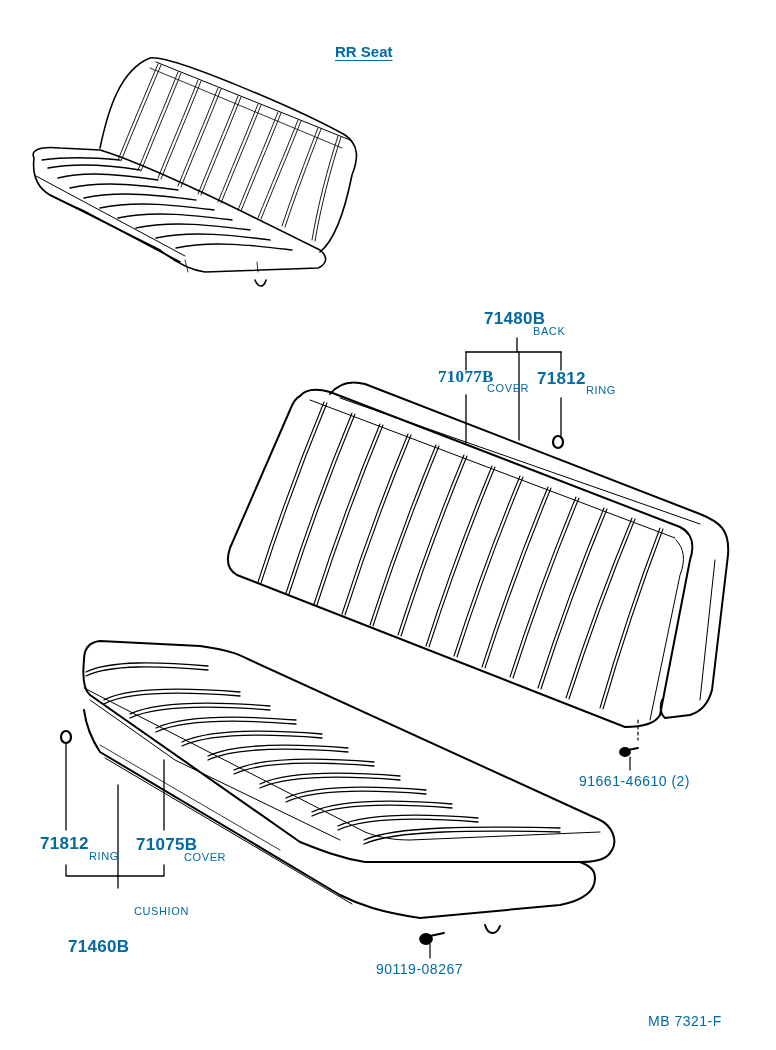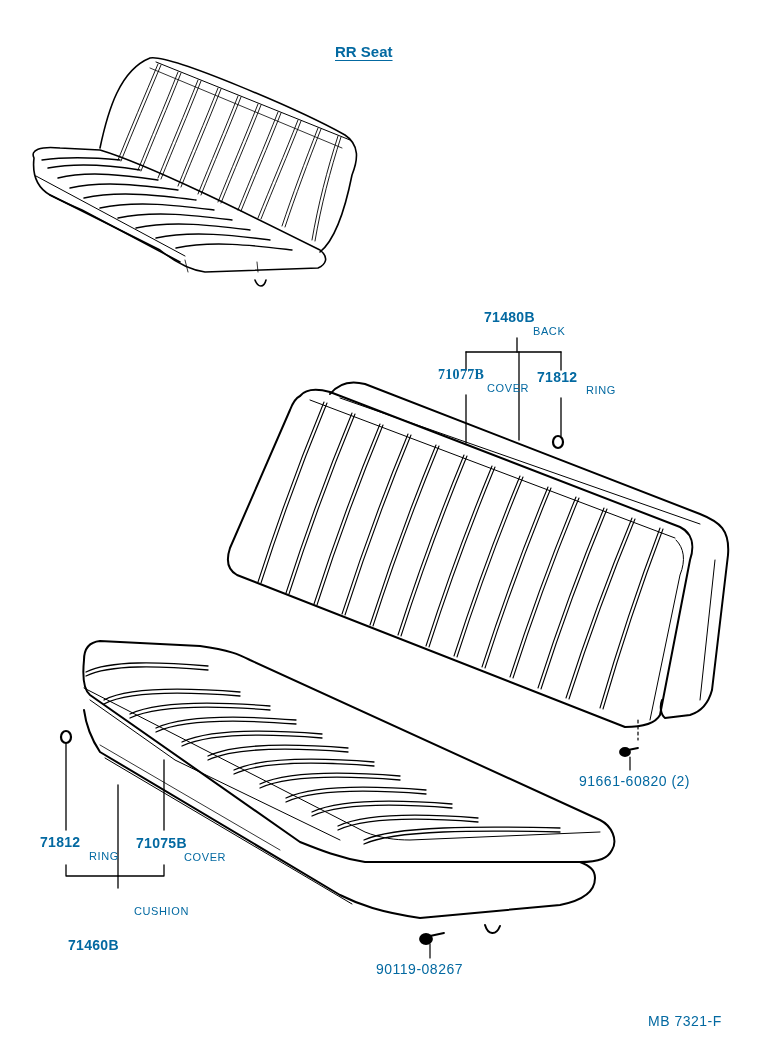--- a/index.html
+++ b/index.html
@@ -1,20 +1,20 @@
 <!DOCTYPE html>
 <html><head>
 <meta charset="utf-8">
 <style>
   html, body { margin:0; padding:0; background:#ffffff; }
   body { width:776px; height:1050px; position:relative; overflow:hidden;
          font-family:"Liberation Sans", sans-serif; color:#000; }
   svg.art { position:absolute; left:0; top:0; }
   .lbl { position:absolute; font-family:"Liberation Sans", sans-serif; color:#0369a1; line-height:1; white-space:nowrap; }
-  .pn { font-size:14px; font-weight:bold; letter-spacing:0.3px; }
+  .pn { font-size:17px; font-weight:bold; letter-spacing:0.3px; }
   .nm { font-size:11px; font-weight:normal; letter-spacing:0.6px;margin-left:48px; }
   .title { font-size:15px; font-weight:bold; text-decoration:underline; text-underline-offset:3px; }
   .plain { font-size:14px; letter-spacing:0.5px; }
 </style>
 </head>
 <body>
 
 <svg class="art" width="776" height="1050" viewBox="0 0 776 1050" fill="none" stroke="#000" stroke-linecap="round" stroke-linejoin="round">
 
   <g stroke-width="1.6">
@@ -183,21 +183,21 @@
 <div class="lbl pn" style="left:484px;top:310px;">71480B</div>
 <div class="lbl nm" style="left:485px;top:326px;">BACK</div>
 
 <div class="lbl pn" style="left:438px;top:368px;font-family:Liberation Serif, serif;">71077B</div>
 <div class="lbl nm" style="left:439px;top:383px;">COVER</div>
 
 <div class="lbl pn" style="left:537px;top:370px;">71812</div>
 <div class="lbl nm" style="left:538px;top:385px;">RING</div>
 
 <div class="lbl plain" style="left:579px;top:774px;">
-  <span>91661-60820</span>
+  <span>91661-46610</span>
   <span>(2)</span>
 </div>
 
 <div class="lbl pn" style="left:40px;top:835px;">71812</div>
 <div class="lbl nm" style="left:41px;top:851px;">RING</div>
 
 <div class="lbl pn" style="left:136px;top:836px;text-align:center;">71075B</div>
 <div class="lbl nm" style="left:136px;top:852px;">COVER</div>
 
 <div class="lbl pn" style="left:68px;top:890px;margin-top:48px;">71460B</div>

